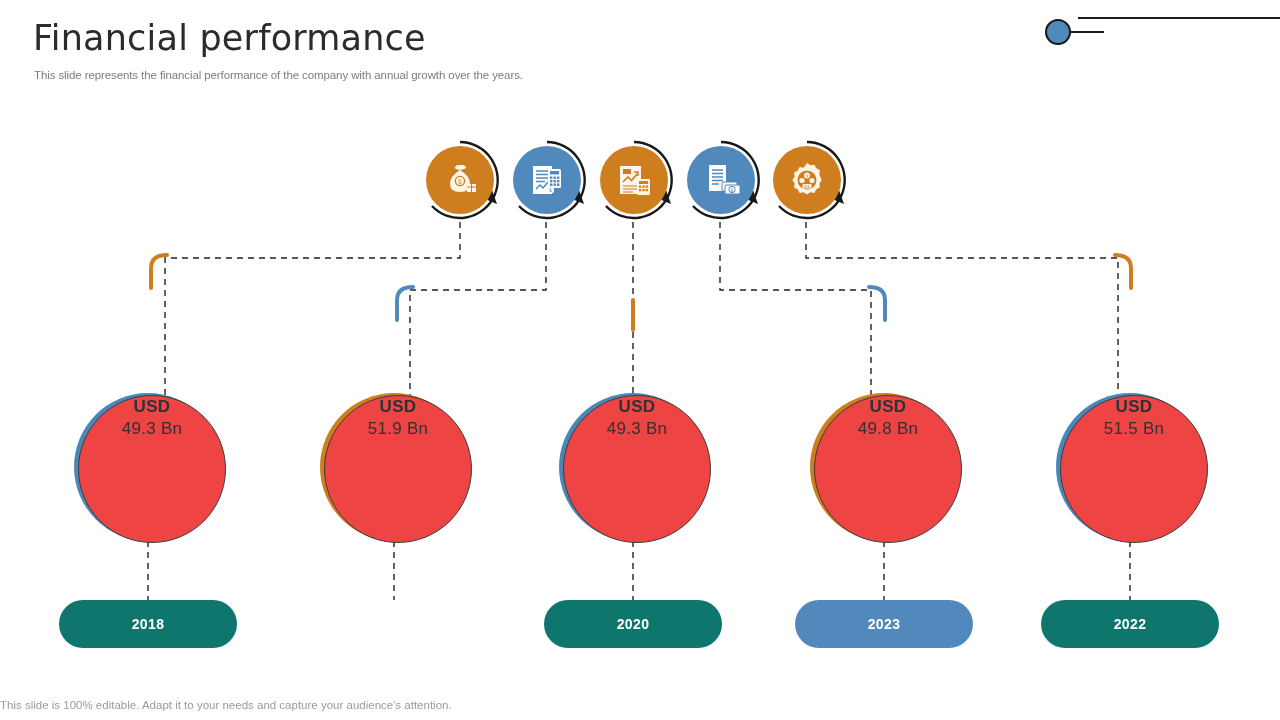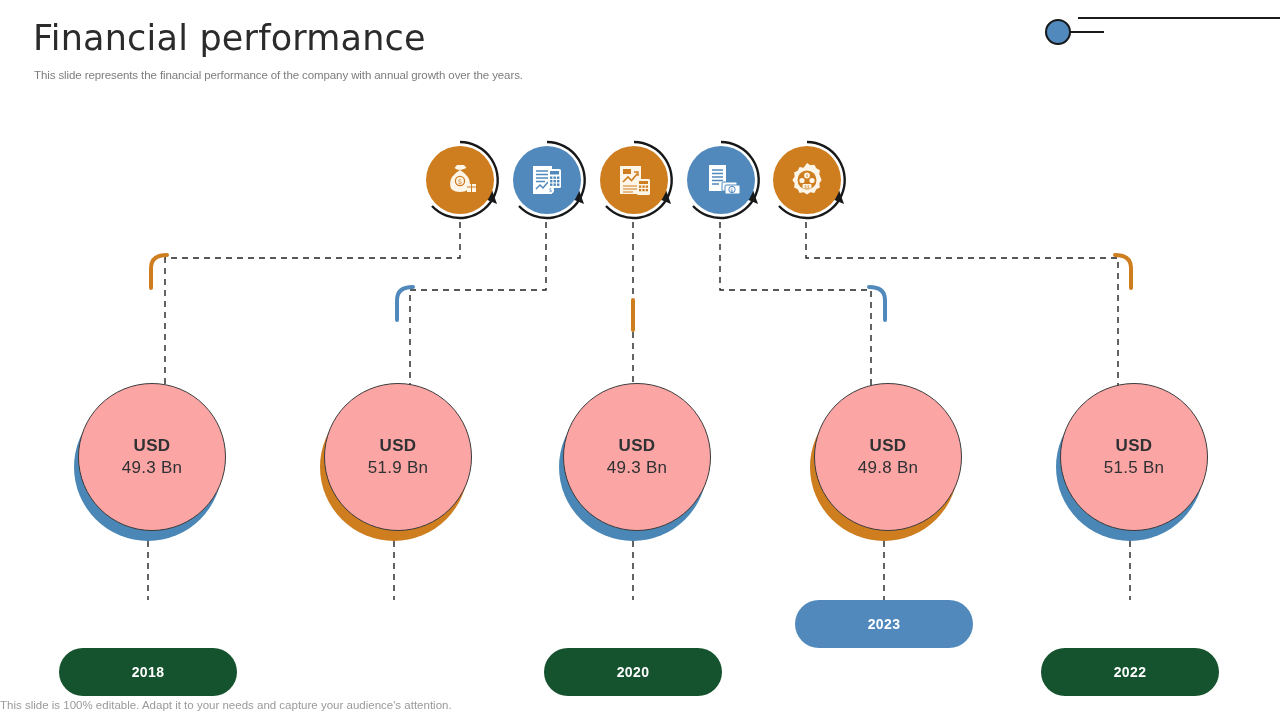--- a/index.html
+++ b/index.html
@@ -56,43 +56,43 @@
 
   
   .value-node { position: absolute; width: 152px; height: 152px; }
   .value-shadow {
     position: absolute; left: 0px; top: 10px;
     width: 148px; height: 148px; border-radius: 50%;
   }
   .value-shadow.orange { background: #ce7d1f; }
   .value-shadow.blue   { background: #4b87b6; }
   .value-circle {
-    position: absolute; left: 4px; top: 0px;
+    position: absolute; left: 4px; top: 12px;
     width: 148px; height: 148px; border-radius: 50%;
-    background: #fca5a5; border: 1.1px solid #3c3c3c;
+    background: #ef4444; border: 1.1px solid #3c3c3c;
     display: flex; flex-direction: column;
-    align-items: center; justify-content: center;
+    align-items: center; justify-content: flex-start;
   }
   .value-circle .cur {
     font-size: 17px; font-weight: 700; color: #2f3133;
     line-height: 1.32; letter-spacing: .3px;
   }
   .value-circle .amt {
     font-size: 17px; font-weight: 400; color: #2f3133;
     line-height: 1.32; letter-spacing: .3px;
   }
 
   
   .year-pill {
     position: absolute; width: 178px; height: 48px;
     border-radius: 26px; display: flex;
     align-items: center; justify-content: center;
     color: #ffffff; font-size: 14px; font-weight: 700; letter-spacing: .4px;
   }
-  .year-pill.orange { background: #14532d; margin-top: 48px; }
+  .year-pill.orange { background: #0f766e; }
   .year-pill.blue   { background: #5189bc; }
 
   
   .footer {
     position: absolute; left: 0; top: 699px; width: 1280px;
     text-align: left; font-size: 11.5px; color: #9a9a9a;
   }
 </style>
 </head>
 <body>

